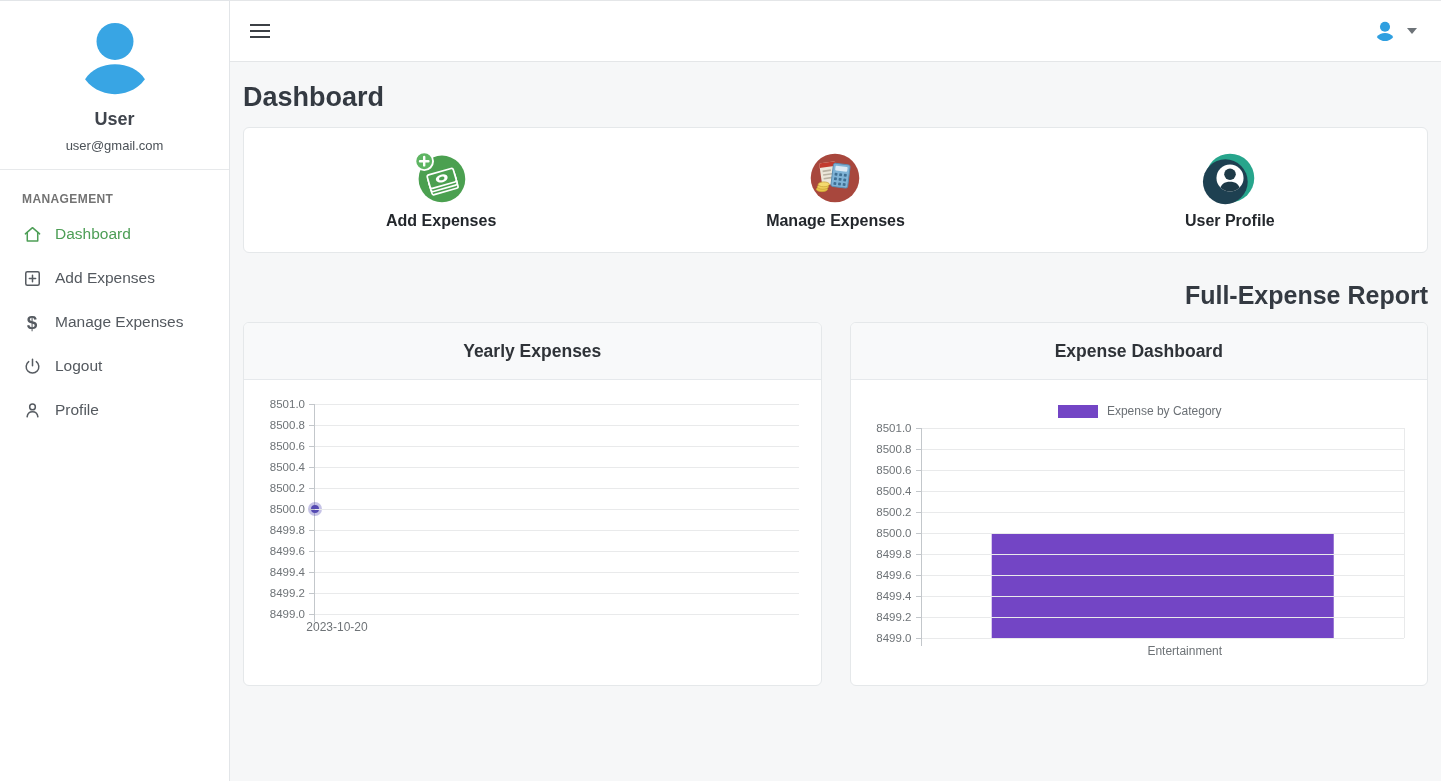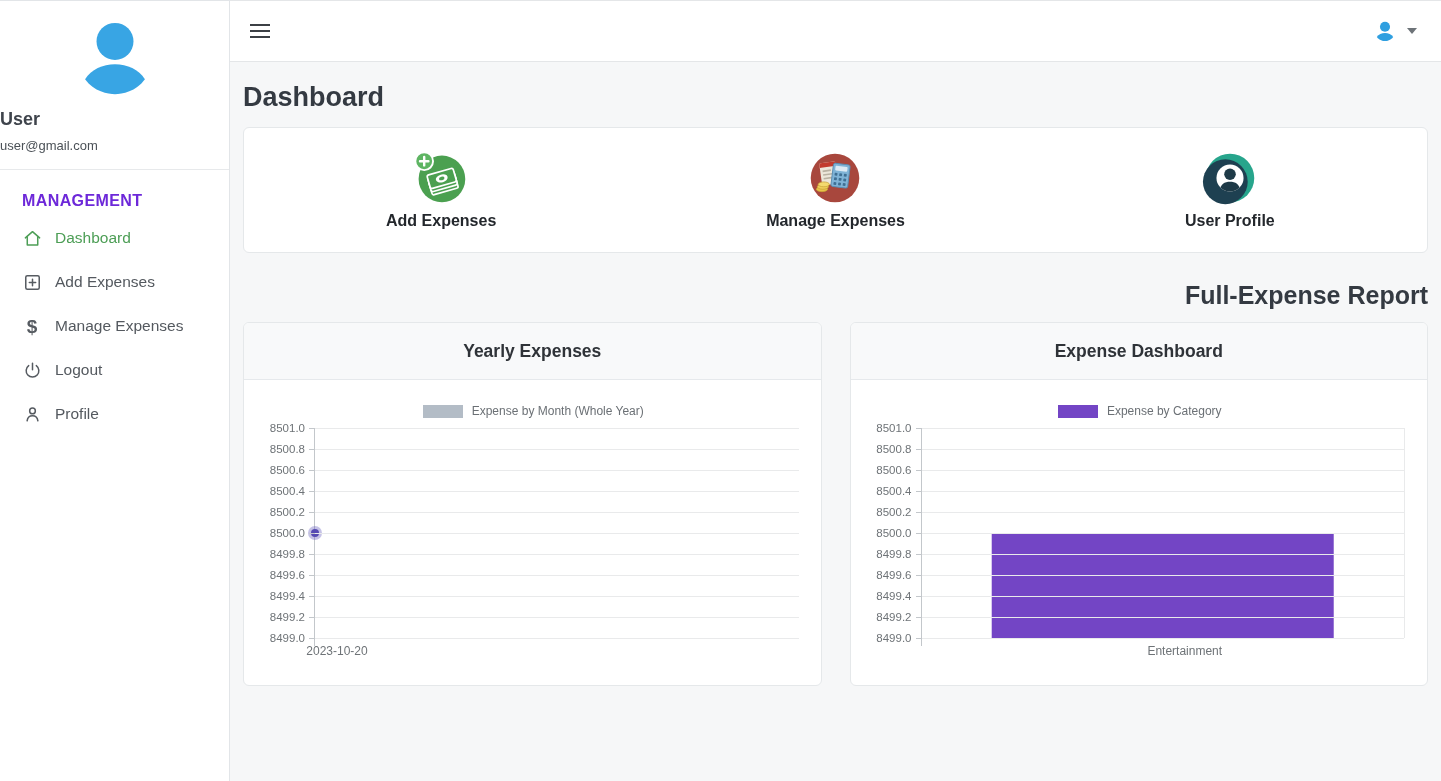--- a/index.html
+++ b/index.html
@@ -11,29 +11,29 @@
     color: #3d4249;
   }
 
   
   .sidebar {
     width: 230px; min-width: 230px; height: 781px;
     background: #ffffff;
     border-right: 1px solid #e2e5e8;
     border-top: 1px solid #e2e5e8;
   }
-  .sidebar-user { padding: 12px 0 16px; border-bottom: 1px solid #e7e9eb; }
+  .sidebar-user { text-align: center; padding: 12px 0 16px; border-bottom: 1px solid #e7e9eb; }
   .sidebar-avatar { width: 88px; height: 92px; margin: 0 auto; display: block; }
   .sidebar-username { font-size: 18px; font-weight: 700; color: #3f444c; margin-top: 4px; }
   .sidebar-email { font-size: 13px; color: #4b5157; margin-top: 8px; }
   .nav-section { padding-top: 12px; }
   .nav-header {
     padding: 10px 0 6px 22px;
-    font-size: 16px; font-weight: 700; letter-spacing: .4px;
-    color: #6d28d9; text-transform: uppercase;
+    font-size: 12px; font-weight: 700; letter-spacing: .4px;
+    color: #737373; text-transform: uppercase;
   }
   .nav-item {
     display: flex; align-items: center; gap: 13px;
     padding: 12px 10px 12px 22px;
     font-size: 15.5px; color: #54595f; cursor: pointer;
   }
   .nav-item .nav-icon { width: 20px; height: 20px; display: inline-flex; align-items: center; justify-content: center; }
   .nav-item.active, .nav-item.active .nav-icon svg { color: #4d9e56; }
   .nav-icon svg { stroke: #565b61; }
   .nav-item.active .nav-icon svg { stroke: #4d9e56; }
@@ -265,24 +265,20 @@
 
     <h2 class="report-title">Full-Expense Report</h2>
 
     <section class="charts-row">
 
       <div class="chart-card">
         <div class="chart-card-header">
           <span class="chart-card-title">Yearly Expenses</span>
         </div>
         <div class="chart-card-body">
-          <div class="legend-row">
-            <span class="legend-swatch" id="swatch-0" style="background: rgb(179, 188, 198);"></span>
-            <span class="legend-label">Expense by Month (Whole Year)</span>
-          </div>
           <div class="chart-area">
             <div class="y-labels" id="ylabels-0">
                 <div class="y-tick-label" style="top: 0%;">8501.0</div>
                 <div class="y-tick-label" style="top: 10%;">8500.8</div>
                 <div class="y-tick-label" style="top: 20%;">8500.6</div>
                 <div class="y-tick-label" style="top: 30%;">8500.4</div>
                 <div class="y-tick-label" style="top: 40%;">8500.2</div>
                 <div class="y-tick-label" style="top: 50%;">8500.0</div>
                 <div class="y-tick-label" style="top: 60%;">8499.8</div>
                 <div class="y-tick-label" style="top: 70%;">8499.6</div>

